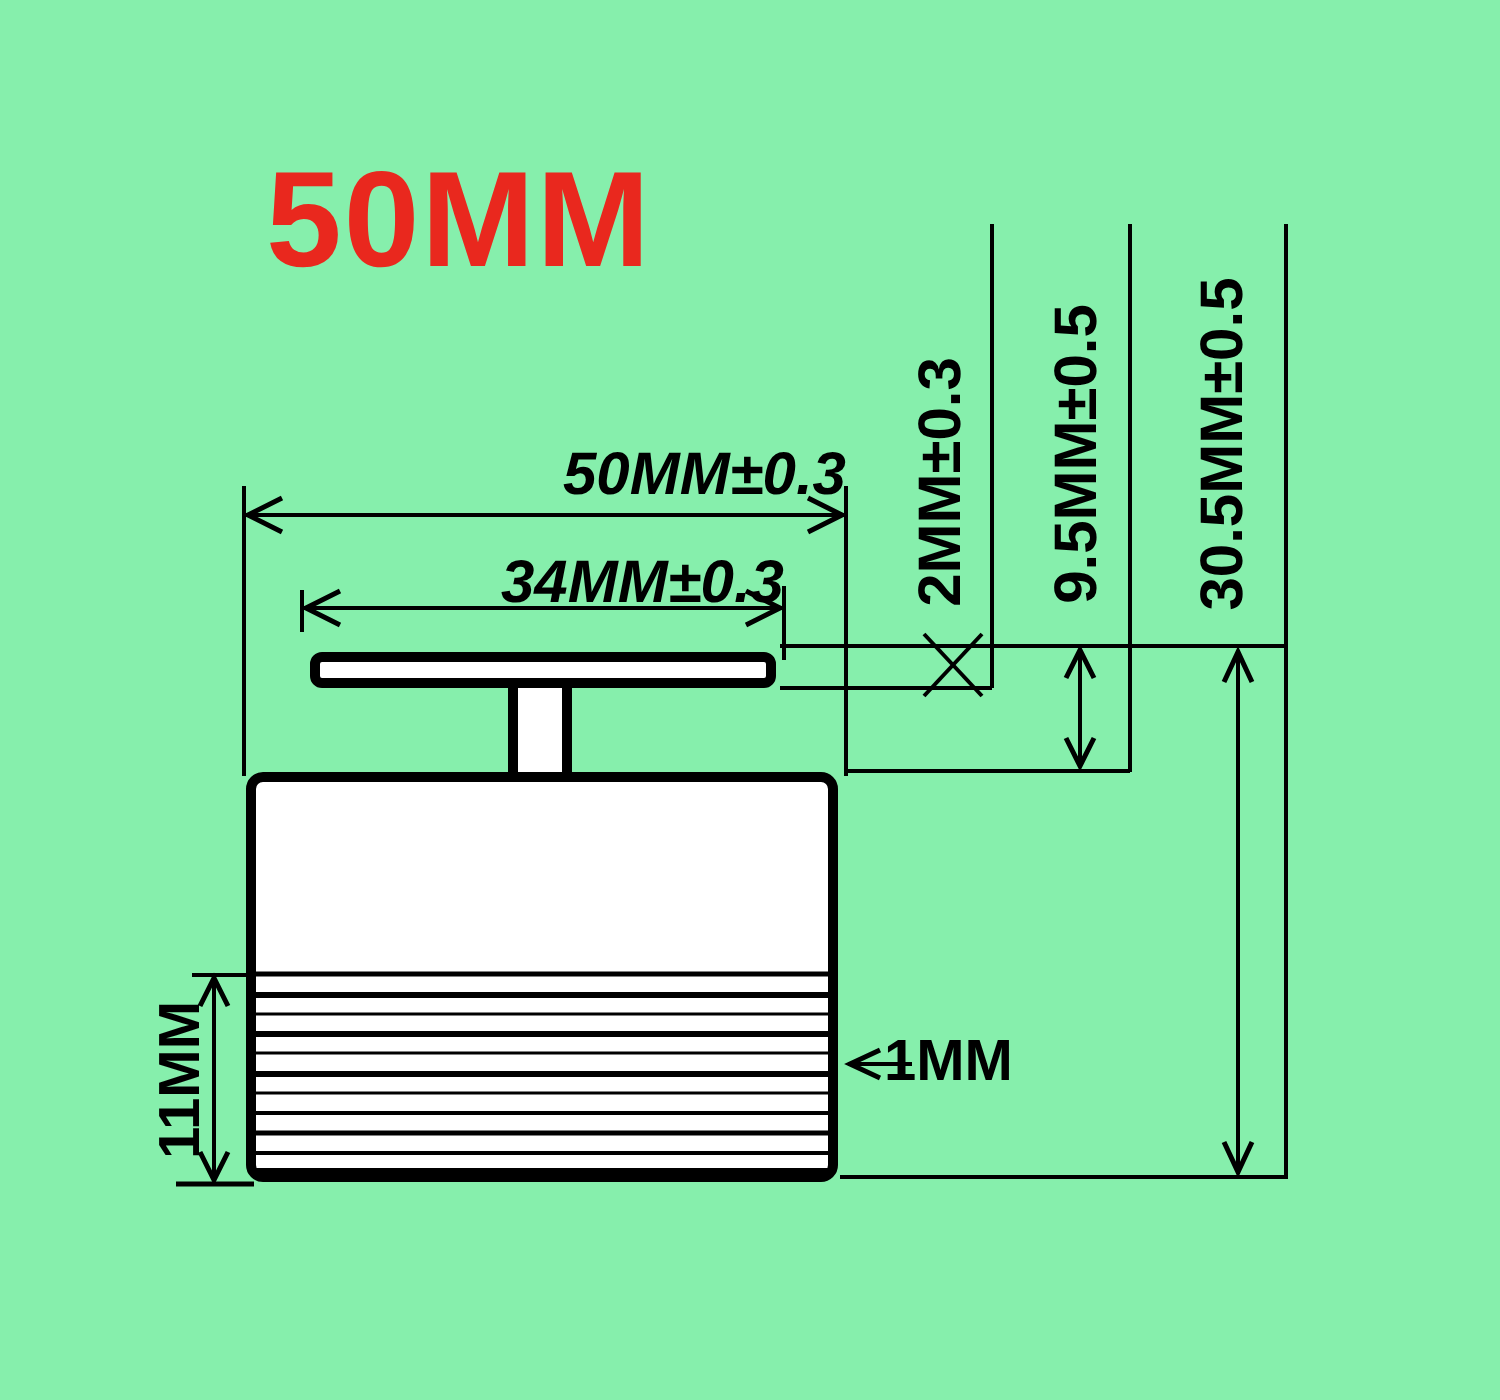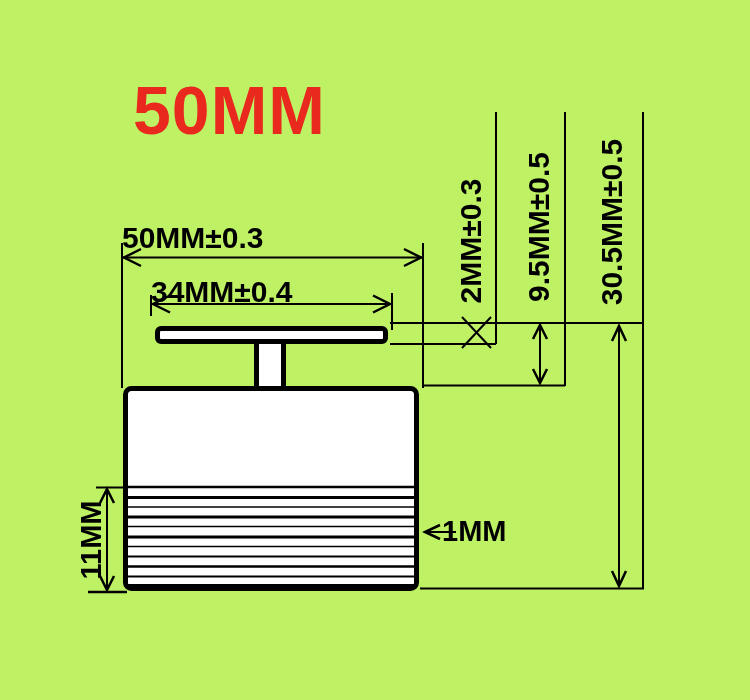--- a/index.html
+++ b/index.html
@@ -1,30 +1,30 @@
 <!DOCTYPE html>
 <html><head>
 <meta charset="utf-8">
 <style>
   html,body{margin:0;padding:0;background:#ffffff;}
   #stage{
-    position:relative;width:750px;height:700px;background:#bef264;
+    position:relative;width:750px;height:700px;background:#86efac;
     font-family:"Liberation Sans", sans-serif;overflow:hidden;
   }
   #drawing{position:absolute;left:0;top:0;}
   .red-title{
     position:absolute;left:133px;top:76px;
     font-size:68px;font-weight:bold;letter-spacing:1px;
     color:#e9281e;white-space:nowrap;line-height:1;
   }
   .dim-label{
     position:absolute;color:#000;font-weight:bold;font-size:30px;
     line-height:1;white-space:nowrap;
   }
-  .dim-label.center{text-align:left;}
+  .dim-label.center{text-align:right;font-style:italic;}
   .rot{
     transform:translate(-50%,-50%) rotate(-90deg);
     transform-origin:center center;
   }
 </style>
 </head>
 <body>
 
 <div id="stage">
 
@@ -102,21 +102,21 @@
 
       <line x1="424" y1="532" x2="456" y2="532"></line>
       <polyline points="440,525 425,532 440,539" stroke-width="2.5"></polyline>
     </g>
   </svg>
 
   <div class="red-title">50MM</div>
 
   <div class="dim-label center" style="left:122px;top:223px;width:301px;">50MM±0.3</div>
 
-  <div class="dim-label center" style="left:151px;top:277px;width:241px;">34MM±0.4</div>
+  <div class="dim-label center" style="left:151px;top:277px;width:241px;">34MM±0.3</div>
 
   <div class="dim-label rot" style="left:471px;top:241px;">2MM±0.3</div>
 
   <div class="dim-label rot" style="left:539px;top:227px;">9.5MM±0.5</div>
 
   <div class="dim-label rot" style="left:612px;top:222px;">30.5MM±0.5</div>
 
   <div class="dim-label rot" style="left:91px;top:540px;font-size:29px;">11MM</div>
 
   <div class="dim-label" style="left:442px;top:517px;font-size:29px;text-align:right;">1MM</div>

